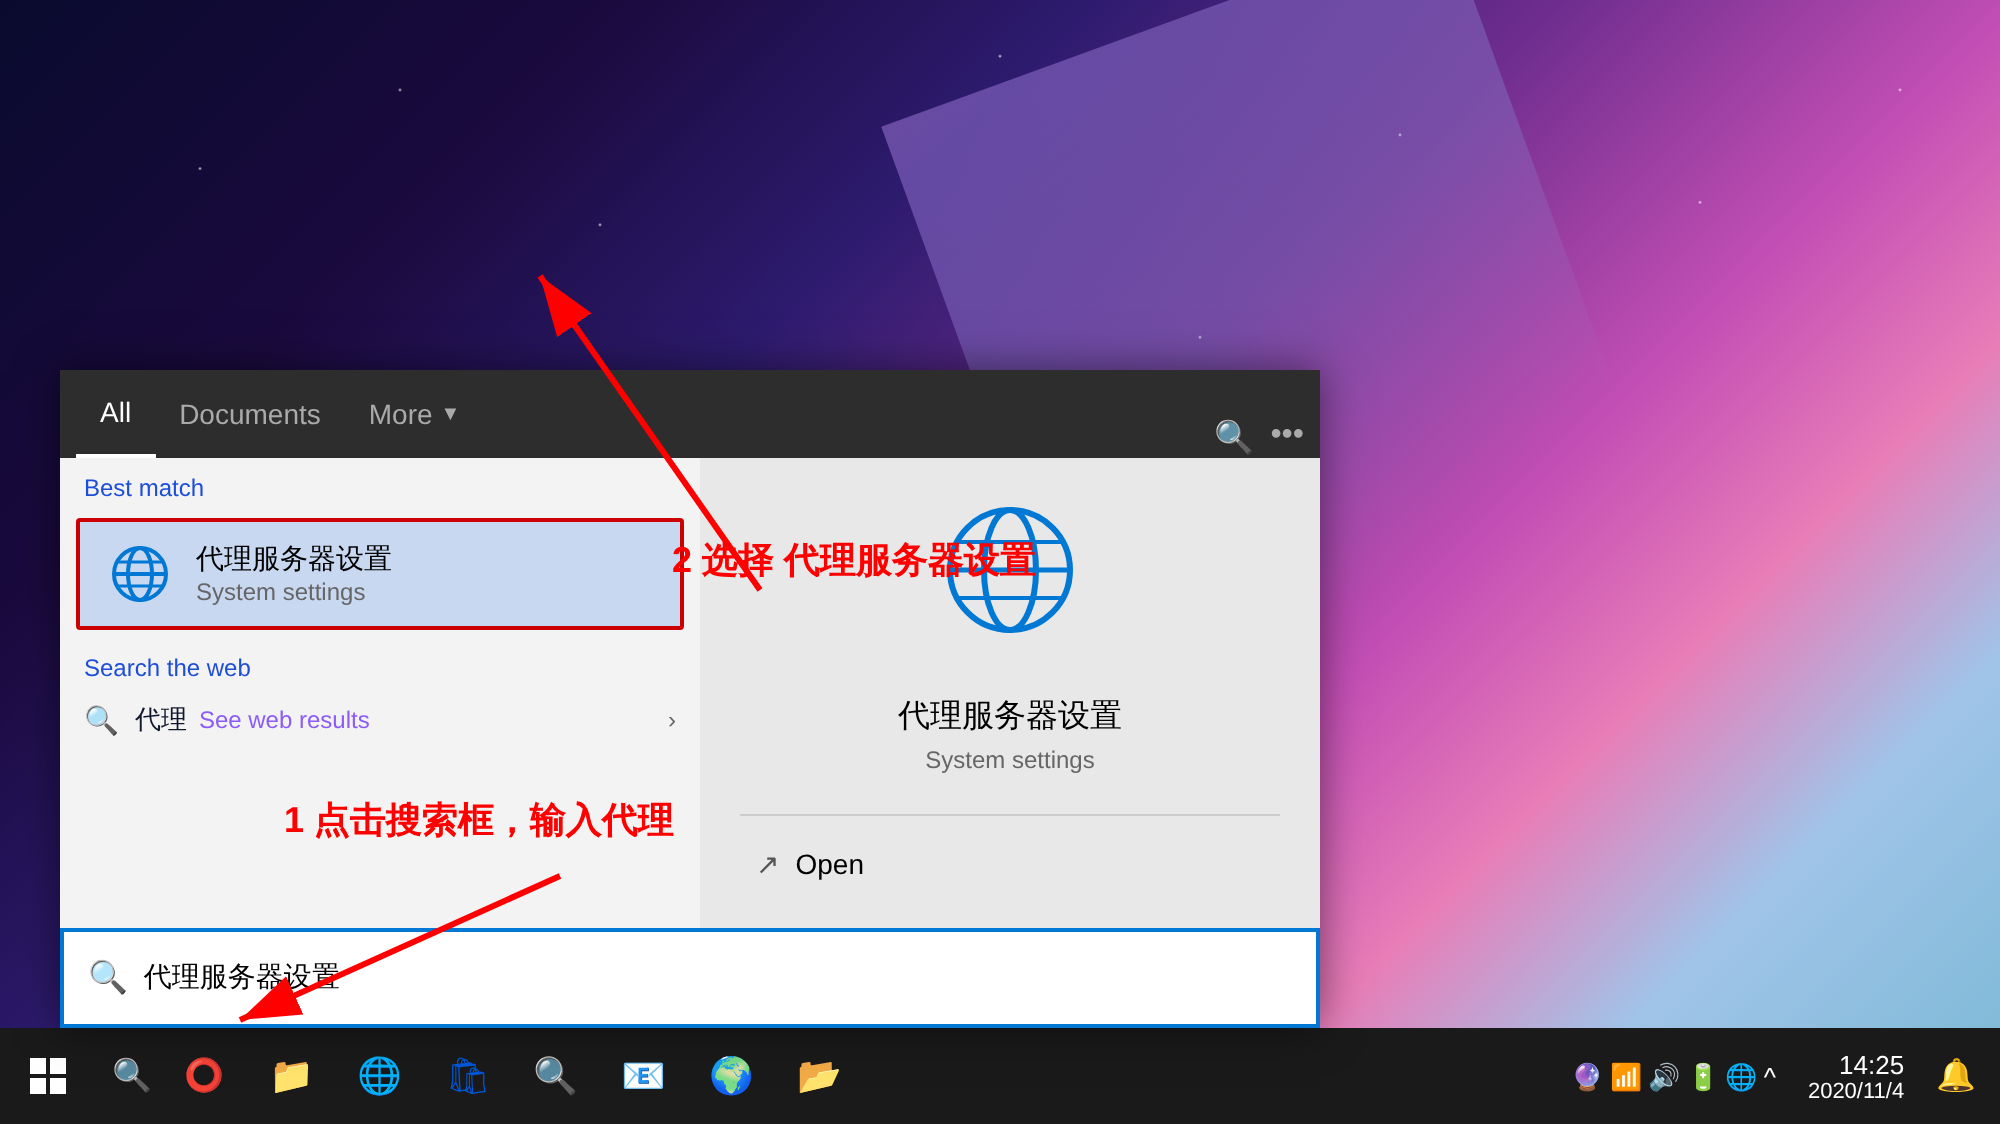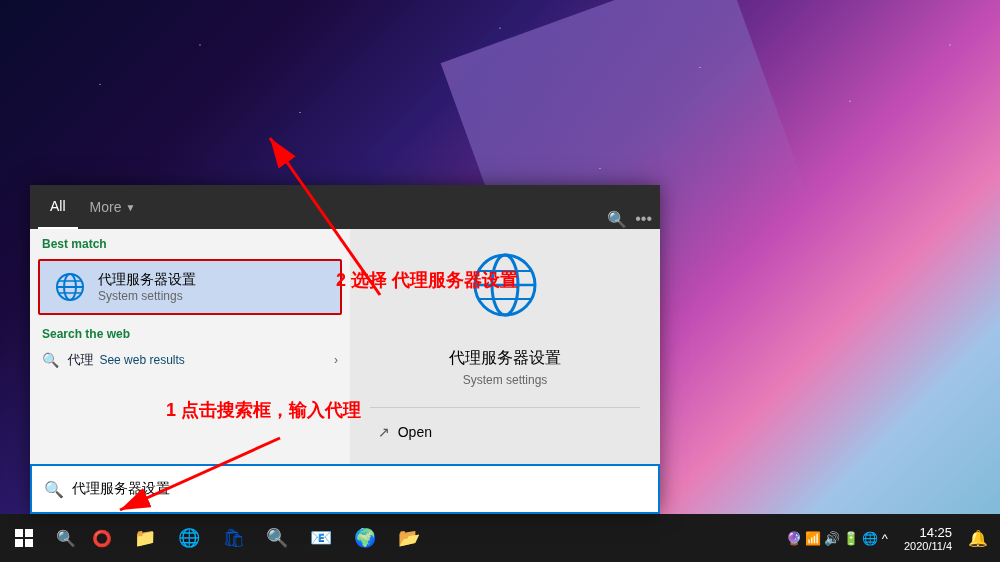--- a/index.html
+++ b/index.html
@@ -180,22 +180,22 @@
 
     .nav-tab-icon {
       color: #aaa;
       font-size: 16px;
       cursor: pointer;
     }
 
     
     .section-label {
       font-size: 12px;
-      font-weight: 700;
-      color: #15803d;
+      font-weight: 400;
+      color: #1d4ed8;
       padding: 8px 12px 4px;
     }
 
     .best-match-item {
       display: flex;
       align-items: center;
       padding: 8px 12px;
       background: #c8d8f0;
       margin: 4px 8px;
       border-radius: 2px;
@@ -243,21 +243,21 @@
     }
 
     .web-search-query {
       font-size: 13px;
       color: #0f172a;
       font-weight: 500;
     }
 
     .web-search-label {
       font-size: 12px;
-      color: #0c4a6e;
+      color: #8b5cf6;
       margin-left: 6px;
     }
 
     .web-search-arrow {
       margin-left: auto;
       color: #666;
       font-size: 12px;
     }
 
     
@@ -355,21 +355,21 @@
       width: 18px;
       height: 18px;
     }
     .win-grid-cell {
       background: white;
     }
 
     .annotation-text-1 {
       position: absolute;
       bottom: 140px;
-      left: 166px;
+      left: 142px;
       color: red;
       font-size: 18px;
       font-weight: bold;
       z-index: 400;
     }
 
     .annotation-text-2 {
       position: absolute;
       bottom: 270px;
       left: 336px;
@@ -393,20 +393,21 @@
   </style>
 </head>
 <body>
 
 <div class="desktop">
 
   <div class="start-menu">
 
     <div class="nav-tabs">
       <div class="nav-tab active">All</div>
+      <div class="nav-tab">Documents</div>
       <div class="nav-tab" style="display:flex;align-items:center;gap:4px;">
         <span>More</span>
         <span style="font-size:10px;">▼</span>
       </div>
       <div class="nav-tab-icons">
         <span class="nav-tab-icon">🔍</span>
         <span class="nav-tab-icon">•••</span>
       </div>
     </div>
 

